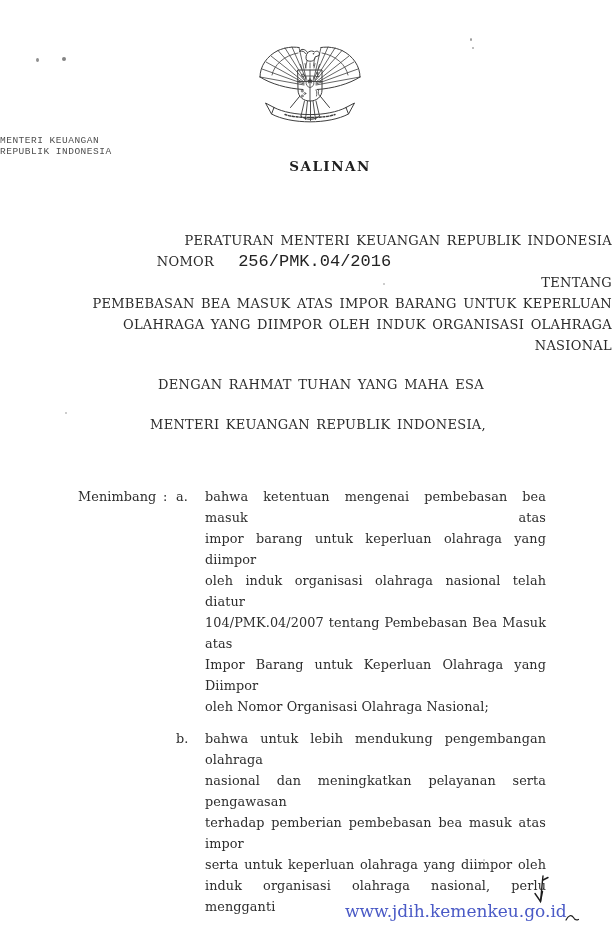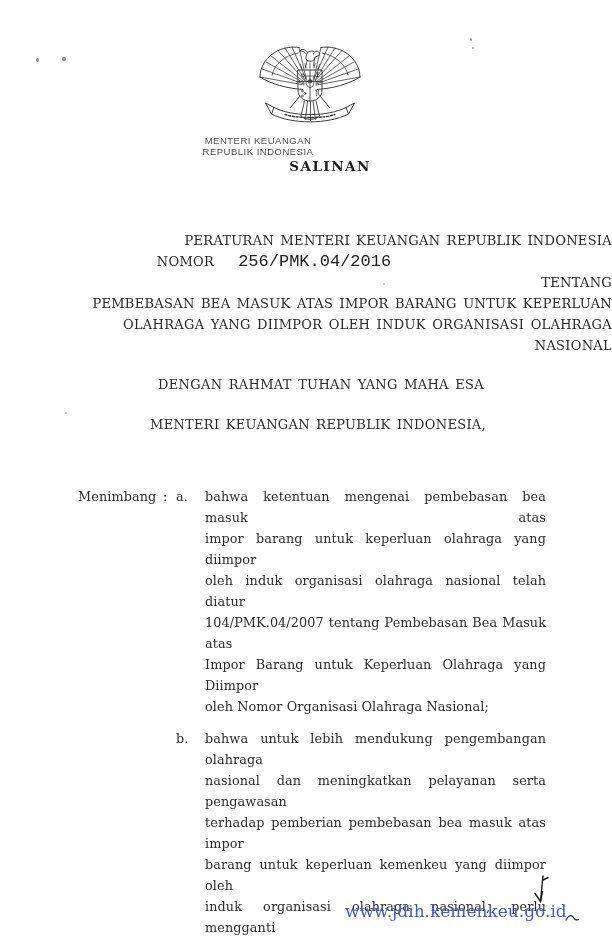--- a/index.html
+++ b/index.html
@@ -8,22 +8,22 @@
     width:612px;height:936px;
     background:#ffffff;
     font-family:"DejaVu Serif", serif;
     color:#2d2d2d;
     overflow:hidden;
   }
   
   .emblem{position:absolute;left:258px;top:44px;}
   .ministry{
     position:absolute;left:0;top:135px;width:516px;
-    text-align:center;
-    font-family:Liberation Sans, sans-serif;
+    text-align:left;
+    font-family:Liberation Mono, monospace;
     font-size:9.5px;line-height:11px;letter-spacing:0.5px;
     color:#4f4f4f;
   }
   .salinan{
     position:absolute;left:0;top:158px;width:612px;
     text-align:center;
     font-weight:bold;font-size:13.5px;letter-spacing:1.5px;
     color:#1f1f1f;
     padding-left:24px;
   }
@@ -160,21 +160,21 @@
       </div>
     </div>
     <div class="m-row">
       <div class="m-label"></div>
       <div class="m-colon"></div>
       <div class="m-marker">b.</div>
       <div class="m-text">
         <div class="jl">bahwa untuk lebih mendukung pengembangan olahraga</div>
         <div class="jl">nasional dan meningkatkan pelayanan serta pengawasan</div>
         <div class="jl">terhadap pemberian pembebasan bea masuk atas impor</div>
-        <div class="jl">barang untuk keperluan kemenkeu yang diimpor oleh</div>
+        <div class="jl">serta untuk keperluan olahraga yang diimpor oleh</div>
         <div class="jl">induk organisasi olahraga nasional, perlu mengganti</div>
 
       </div>
     </div>
   </div>
 
   <a class="site-link" href="#">www.jdih.kemenkeu.go.id</a>
 
   <svg class="marks" viewBox="0 0 70 55" width="70" height="55">
     <g stroke="#1c1c1c" fill="none" stroke-width="1.4" stroke-linecap="round">

